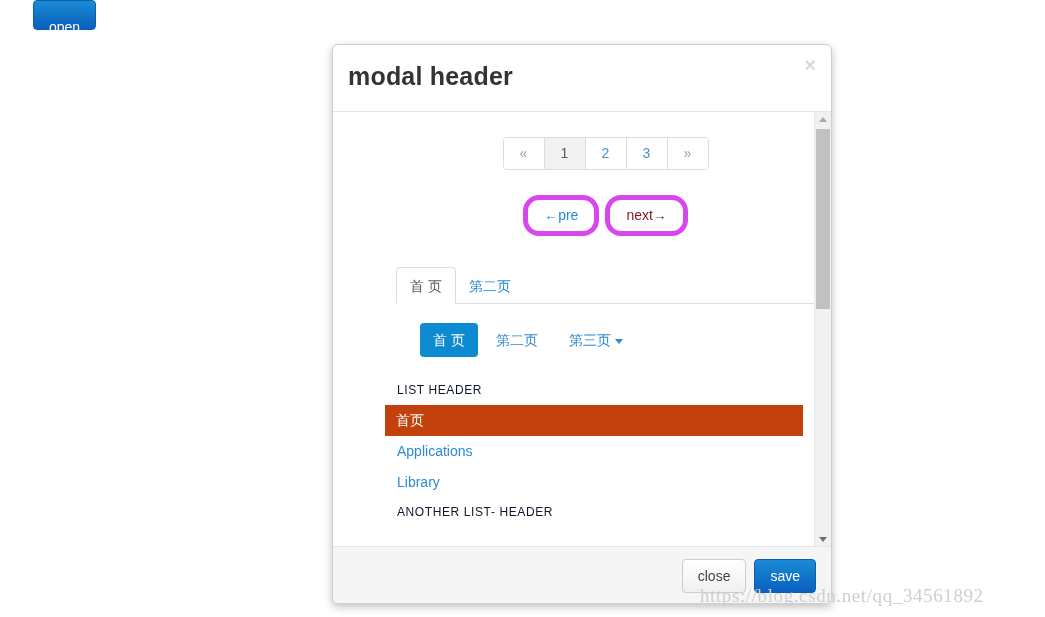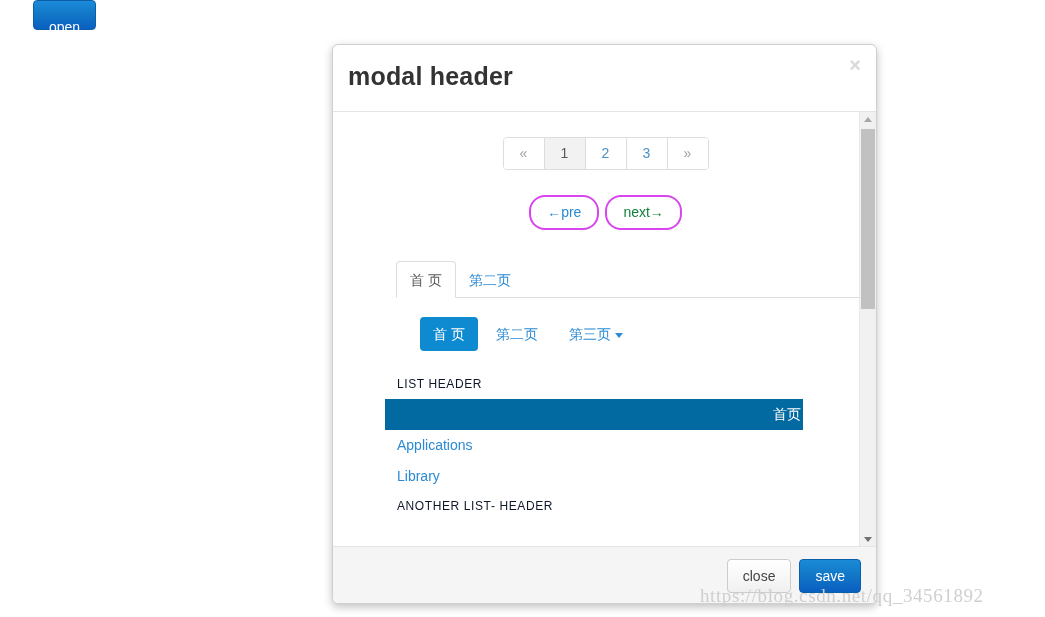--- a/index.html
+++ b/index.html
@@ -33,21 +33,21 @@
     padding: 12px;
     cursor: pointer;
     box-sizing: border-box;
   }
 
   
   .modal {
     position: absolute;
     left: 332px;
     top: 44px;
-    width: 545px;
+    width: 500px;
     height: 560px;
     background: #ffffff;
     border: 1px solid #cfcfcf;
     border-radius: 6px;
     box-shadow: 0 3px 9px rgba(0,0,0,.25);
     box-sizing: border-box;
     overflow: hidden;
   }
 
   .modal-header {
@@ -126,31 +126,31 @@
   .pagination .pg.active { background: #f2f2f2; color: #5a5a5a; }
 
   
   .pager-wrap {
     text-align: center;
     padding-top: 25px;
   }
   .pager-btn {
     display: inline-block;
     padding: 6px 16px;
-    border: 2px solid #d946ef;
+    border: 5px solid #d946ef;
     border-radius: 16px;
     background: #ffffff;
     color: #2a8ad4;
     font-size: 14px;
     line-height: 19px;
     text-decoration: none;
     cursor: pointer;
     margin: 0 3px;
   }
-  .pager-btn.disabled { color: #15803d; cursor: default; }
+  .pager-btn.disabled { color: #7f1d1d; cursor: default; }
 
   
   .tabs {
     margin: 31px 18px 0 63px;
     border-bottom: 1px solid #dddddd;
     height: 36px;
     position: relative;
   }
   .tab {
     display: inline-block;
@@ -220,27 +220,26 @@
   .list-item {
     display: block;
     padding: 6px 1px 6px 1px;
     font-size: 14px;
     line-height: 19px;
     color: #2a8ad4;
     text-decoration: none;
     cursor: pointer;
   }
   .list-item.active {
-    background: #0369a1;
+    background: #c2410c;
     color: #ffffff;
     padding-left: 11px;
     margin-left: -11px;
     padding-right: 2px;
     margin-right: -11px;
-    text-align: right;
   }
 
   
   .scrollbar {
     position: absolute;
     right: 0;
     top: 0;
     width: 17px;
     height: 100%;
     background: #f1f1f1;

